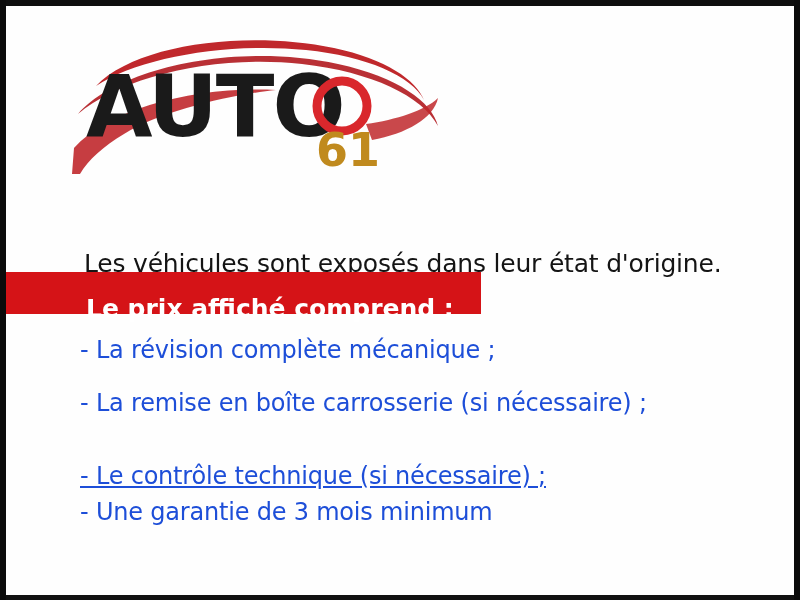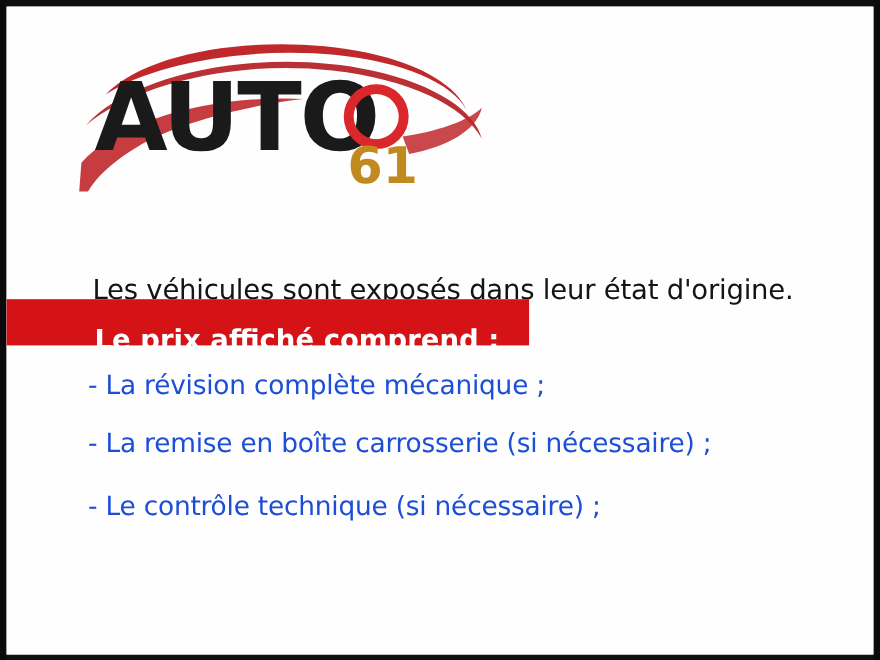--- a/index.html
+++ b/index.html
@@ -102,21 +102,21 @@
     position: absolute;
     left: 74px;
     font-size: 24px;
     color: #1d4ed8;
     font-family: "DejaVu Sans", sans-serif;
     letter-spacing: -0.2px;
     white-space: nowrap;
   }
   .b1 { top: 330px; }
   .b2 { top: 383px; }
-  .b3 { top: 440px; }
+  .b3 { top: 456px; text-decoration: underline; }
   .b4 { top: 492px; }
   .b4b { top: 524px; left: 70px; }
 </style>
 </head>
 <body>
 
 <div class="page">
   <div class="edge-top"></div>
   <div class="edge-bottom"></div>
   <div class="edge-left"></div>
@@ -141,15 +141,16 @@
     </div>
 
     <div class="intro">Les véhicules sont exposés dans leur état d'origine.</div>
 
     <div class="banner"></div>
     <div class="banner-text">Le prix affiché comprend :</div>
 
     <div class="bullet b1">- La révision complète mécanique ;</div>
     <div class="bullet b2">- La remise en boîte carrosserie (si nécessaire) ;</div>
     <div class="bullet b3">- Le contrôle technique (si nécessaire) ;</div>
+    <div class="bullet b4">- Une garantie de 3 mois minimum</div>
 
   </div>
 </div>
 
 </body></html>

